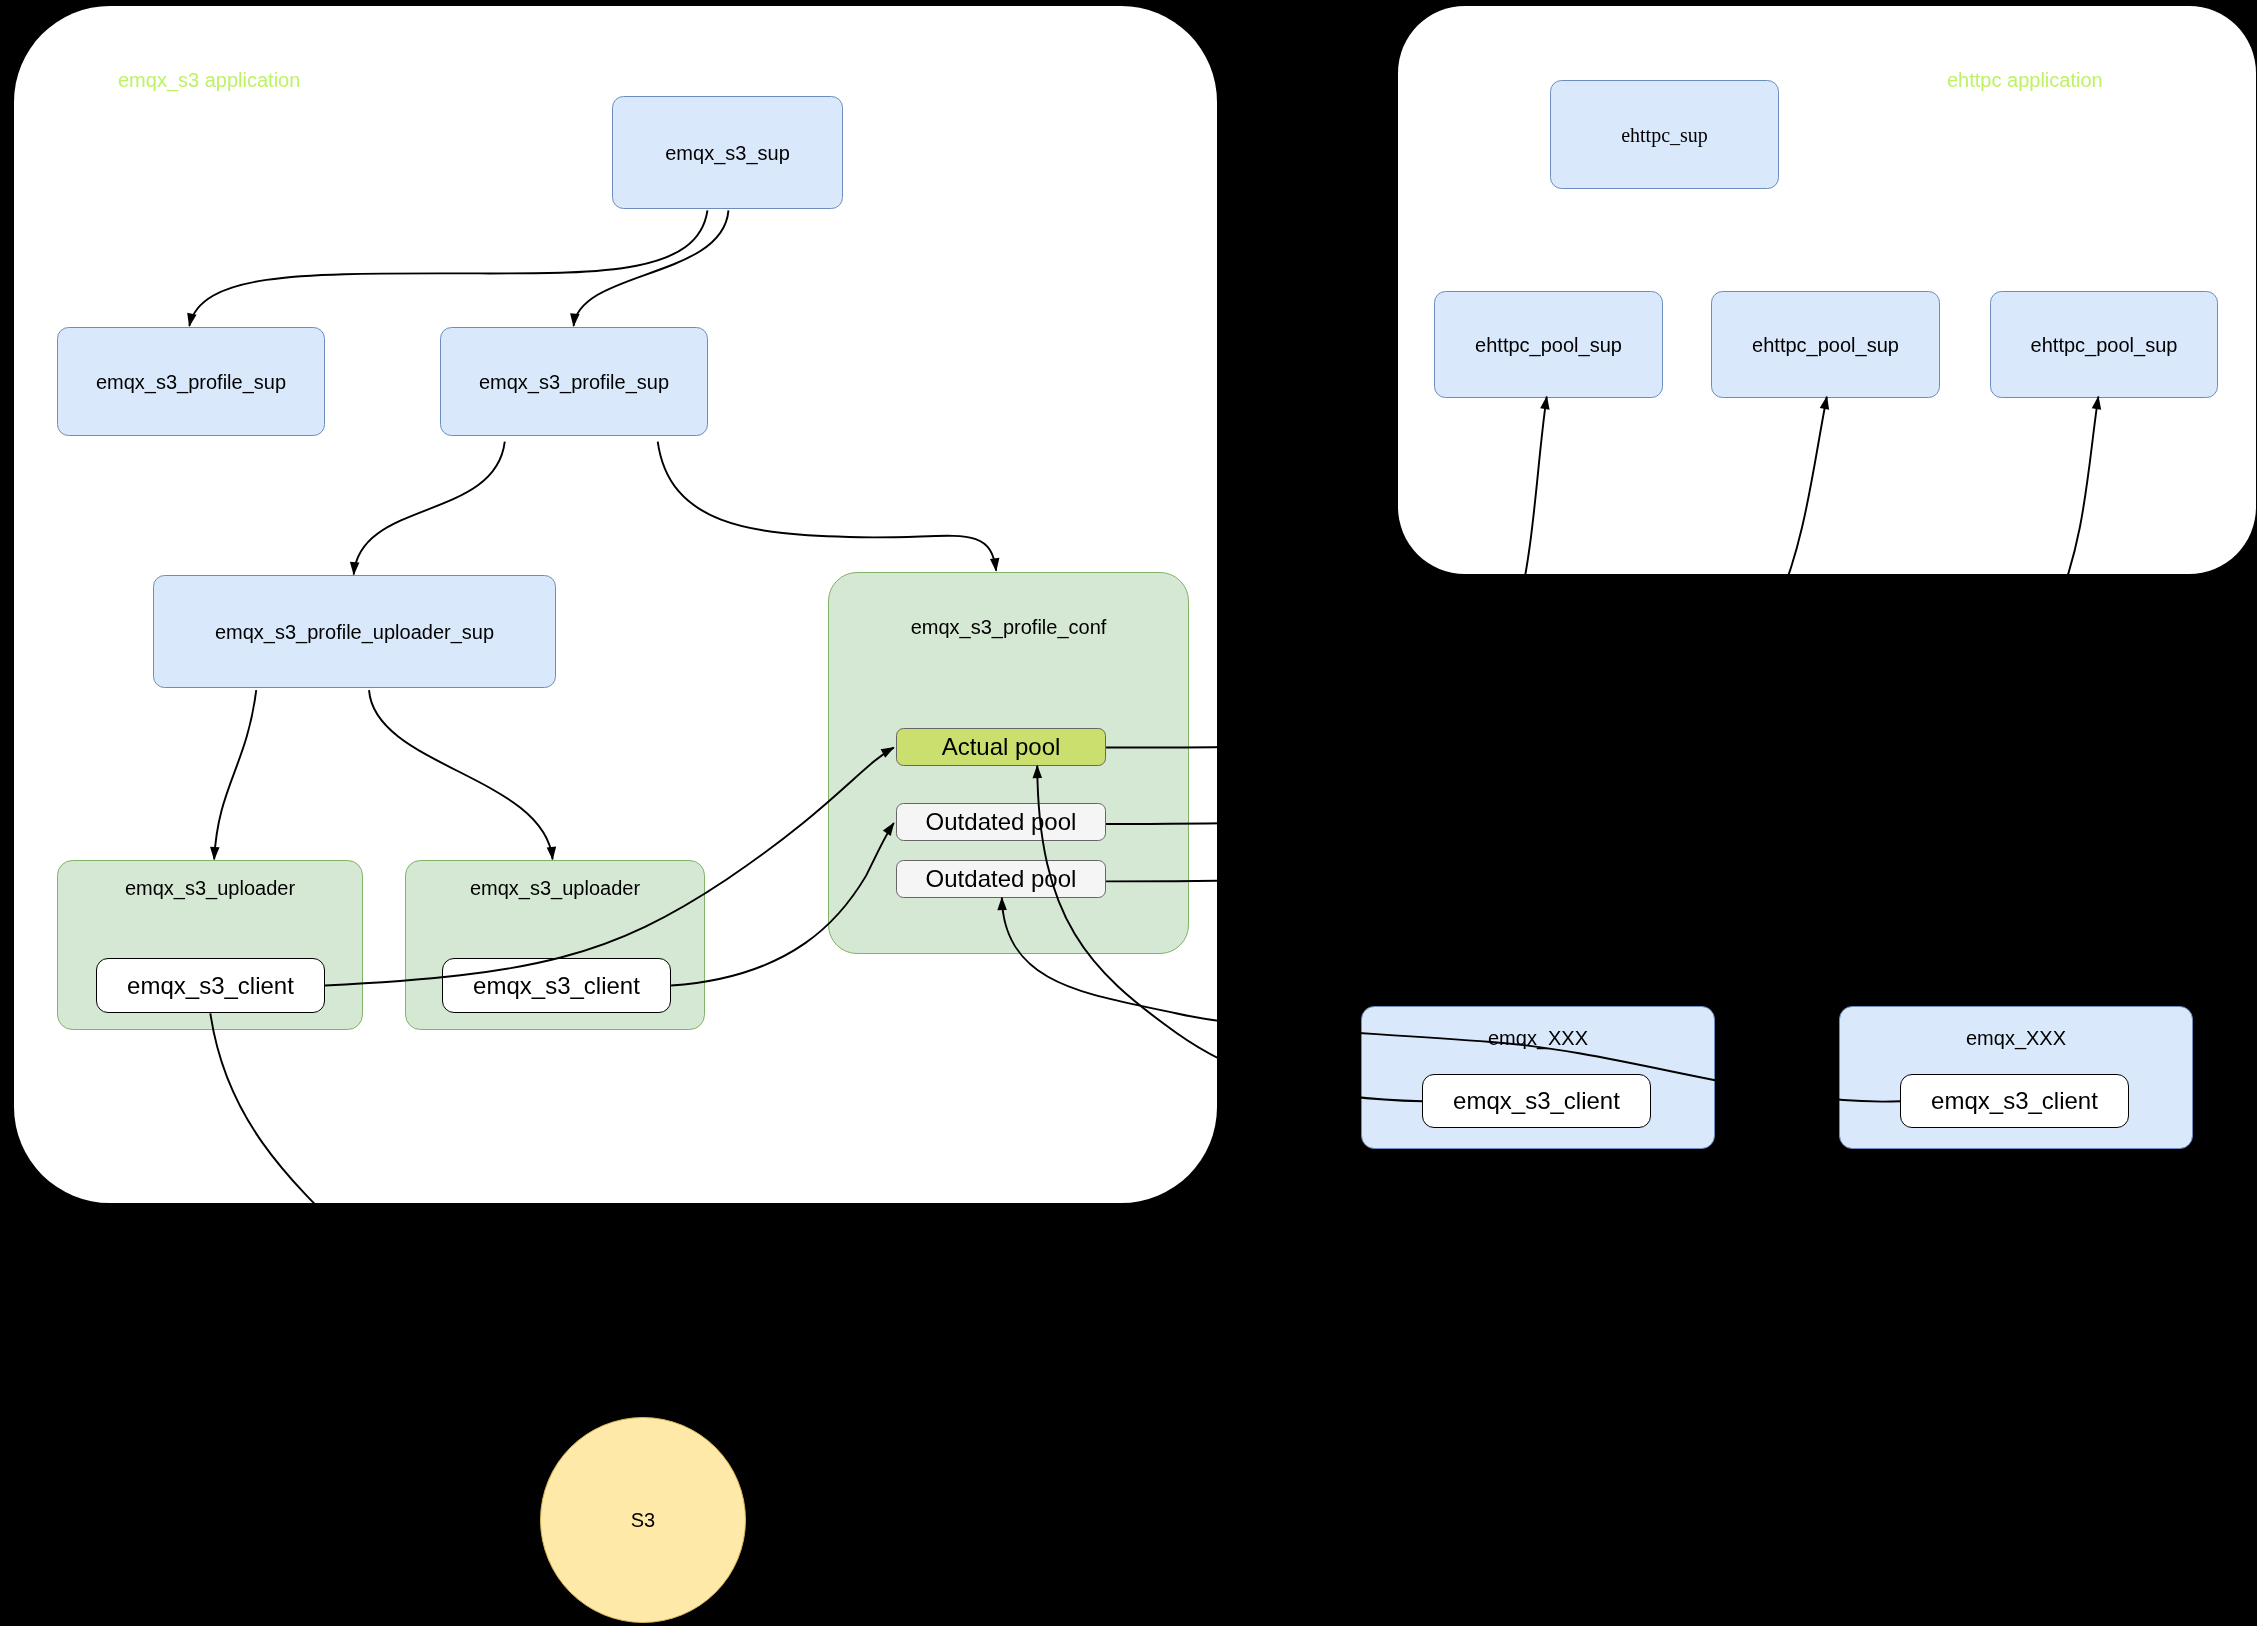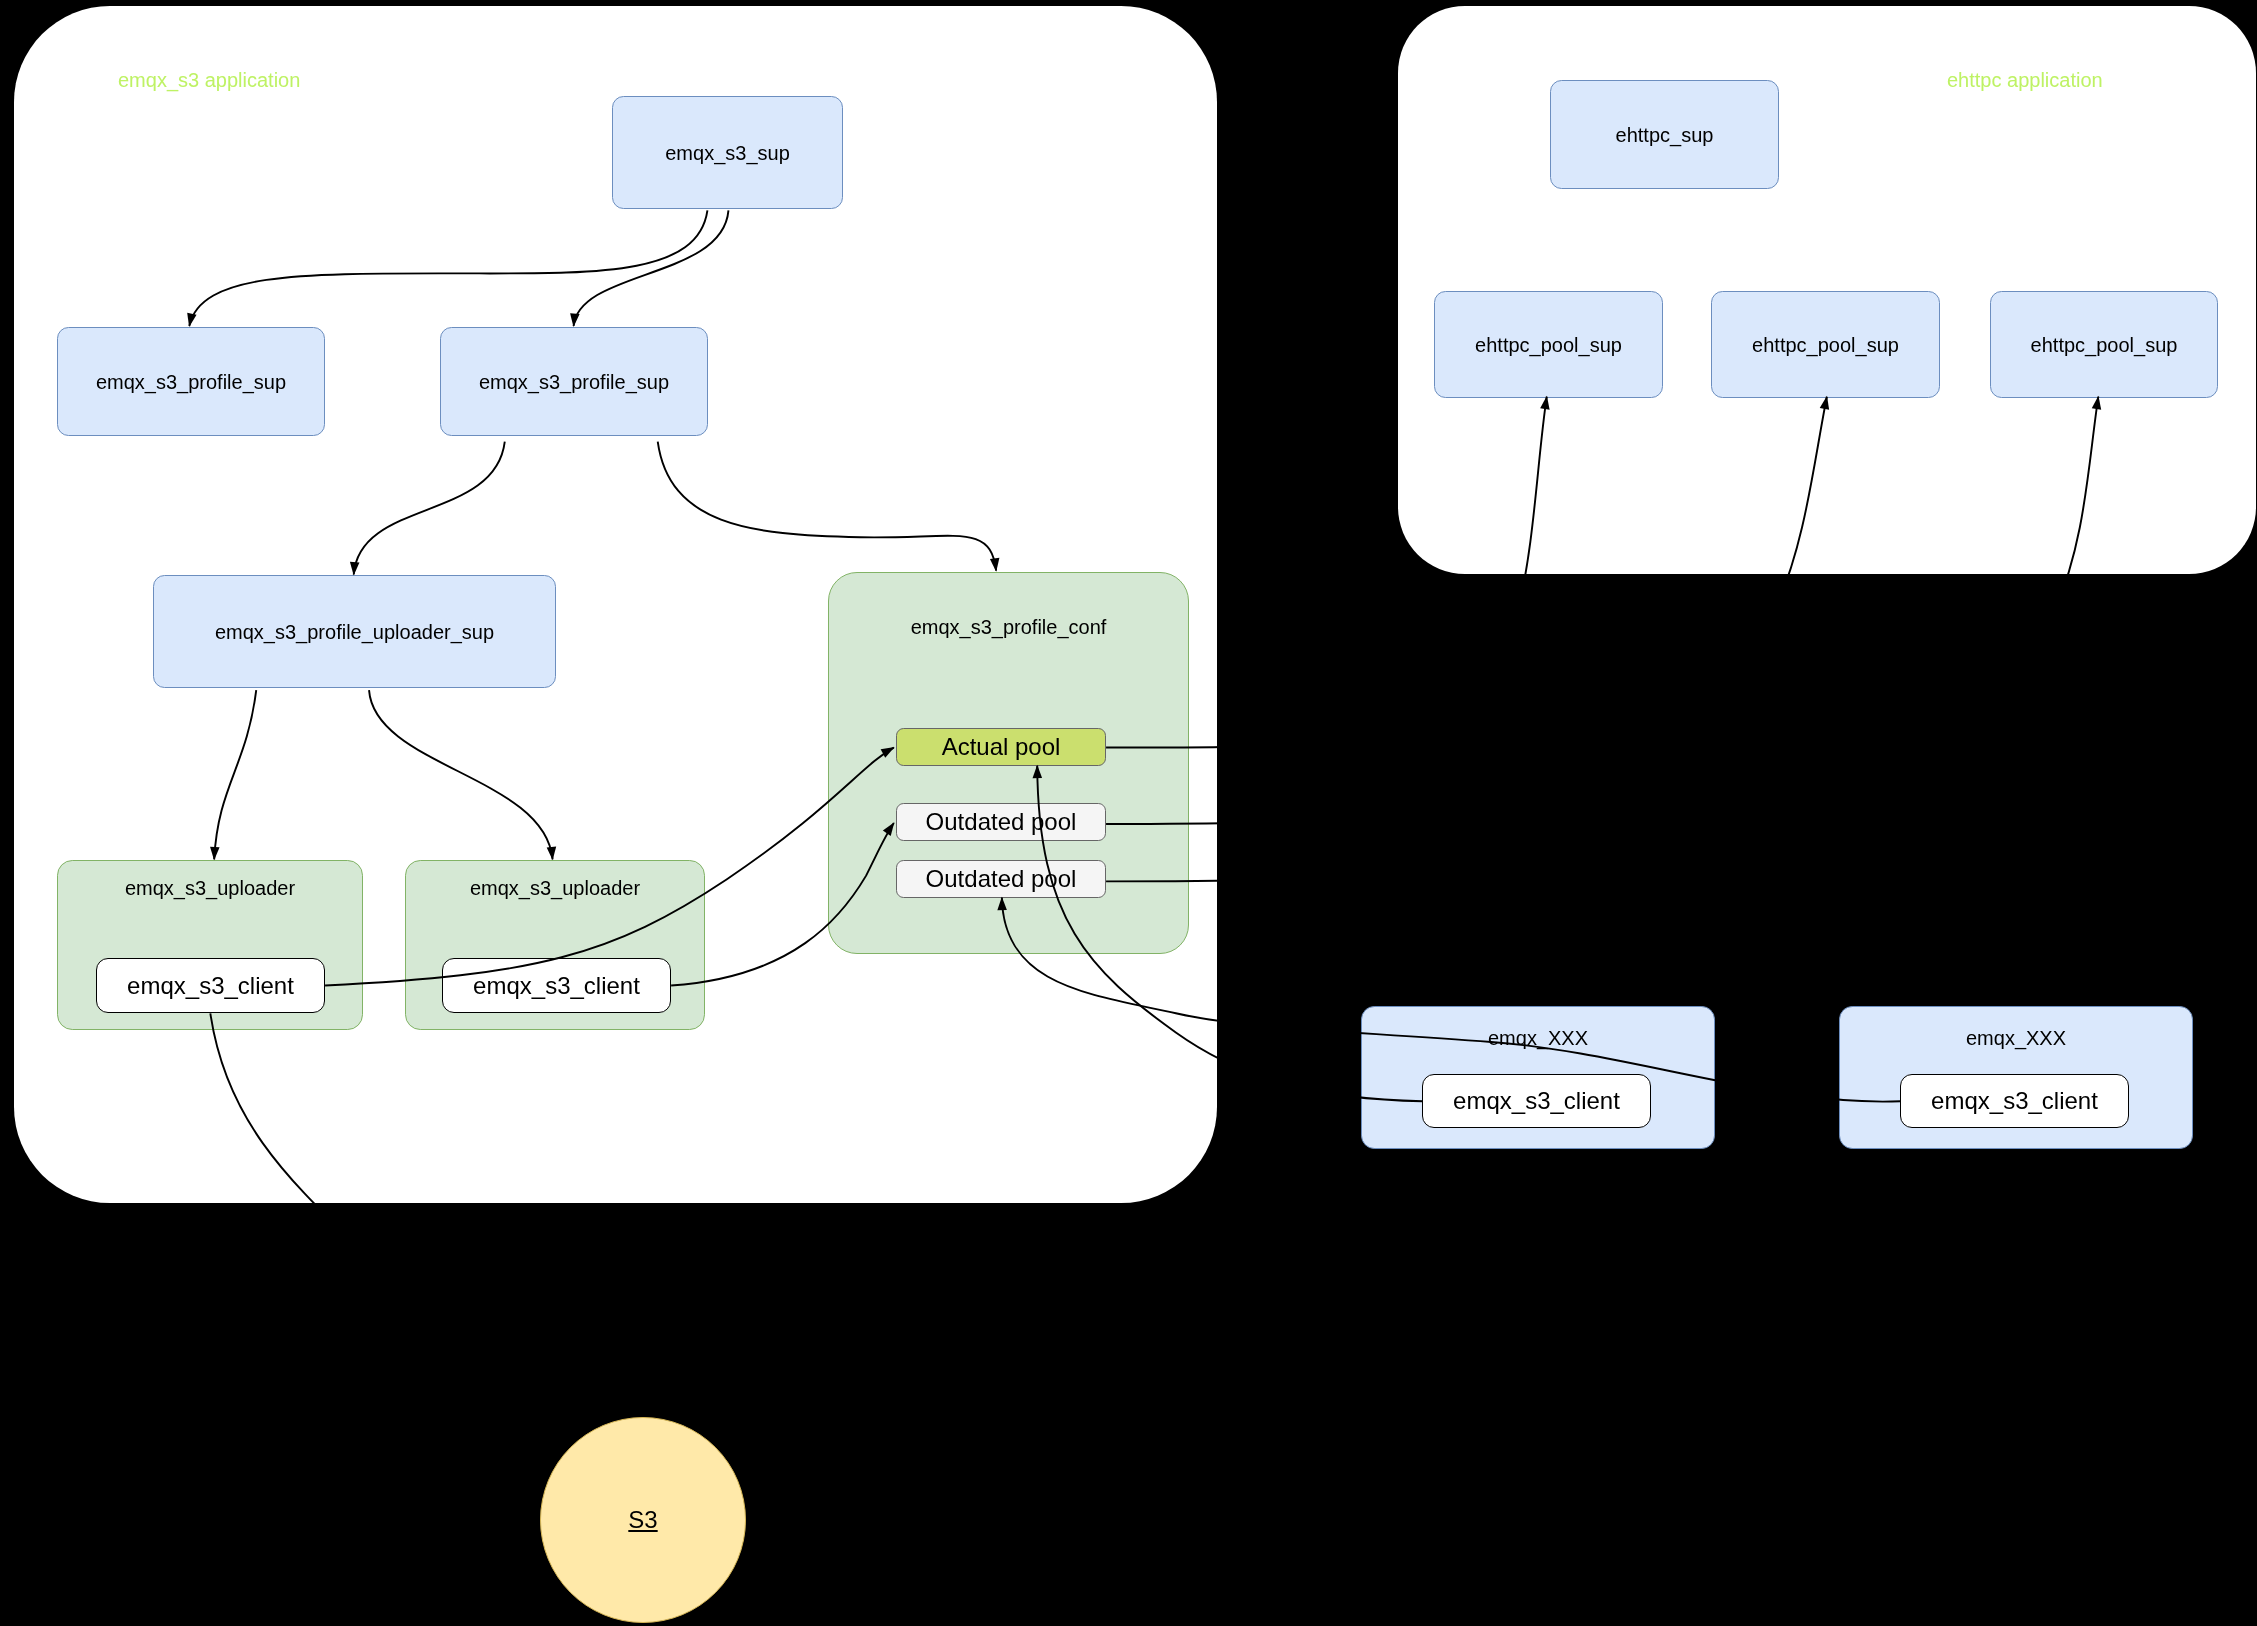--- a/index.html
+++ b/index.html
@@ -25,21 +25,21 @@
   .xxx{background:var(--blue-fill);border:1.4px solid var(--blue-border);
         border-radius:13.4px;align-items:flex-start;padding-top:19px;}
   .pool{position:absolute;display:flex;align-items:center;justify-content:center;
         font-size:24px;border:1.4px solid var(--pool-border);border-radius:7.6px;z-index:5;}
   .pool.actual{background:var(--actual-pool-fill);}
   .pool.outdated{background:var(--outdated-pool-fill);}
   .client{position:absolute;display:flex;align-items:center;justify-content:center;font-size:24px;
         background:var(--client-fill);border:1.4px solid var(--client-border);border-radius:12px;z-index:6;text-align:center;}
   .circle{position:absolute;border-radius:50%;background:var(--s3-fill);
         border:1.4px solid var(--s3-border);display:flex;align-items:center;justify-content:center;
-        font-size:24px;z-index:4;text-decoration:underline;}
+        font-size:20px;z-index:4;}
   .edges{position:absolute;left:0;top:0;width:2258px;height:1627px;pointer-events:none;z-index:20;}
 </style>
 </head>
 <body>
 
 <div class="canvas">
 
   <div class="container" style="left:14.3px;top:5.7px;width:1203px;height:1197px;border-radius:96px;"></div>
   <div class="container" style="left:1398px;top:5.7px;width:858px;height:568px;border-radius:67px;"></div>
 
@@ -55,21 +55,21 @@
   <div class="pool actual" style="left:896px;top:728px;width:210px;height:38px;">Actual pool</div>
   <div class="pool outdated" style="left:896px;top:803px;width:210px;height:38px;">Outdated pool</div>
   <div class="pool outdated" style="left:896px;top:860px;width:210px;height:38px;">Outdated pool</div>
 
   <div class="node green-group" style="left:57px;top:860px;width:306px;height:170px;">emqx_s3_uploader</div>
   <div class="client" style="left:96px;top:958px;width:229px;height:55px;">emqx_s3_client</div>
 
   <div class="node green-group" style="left:405px;top:860px;width:300px;height:170px;">emqx_s3_uploader</div>
   <div class="client" style="left:442px;top:958px;width:229px;height:55px;">emqx_s3_client</div>
 
-  <div class="node blue" style="left:1550px;top:80px;width:229px;height:109px;">ehttpc_sup</div>
+  <div class="node blue" style="left:1550px;top:80px;width:229px;height:109px;font-family:Liberation Serif, serif;">ehttpc_sup</div>
   <div class="node blue" style="left:1434px;top:291px;width:229px;height:107px;">ehttpc_pool_sup</div>
   <div class="node blue" style="left:1711px;top:291px;width:229px;height:107px;">ehttpc_pool_sup</div>
   <div class="node blue" style="left:1990px;top:291px;width:228px;height:107px;">ehttpc_pool_sup</div>
 
   <div class="node xxx" style="left:1361px;top:1006px;width:354px;height:143px;">emqx_XXX</div>
   <div class="client" style="left:1422px;top:1074px;width:229px;height:54px;">emqx_s3_client</div>
 
   <div class="node xxx" style="left:1839px;top:1006px;width:354px;height:143px;">emqx_XXX</div>
   <div class="client" style="left:1900px;top:1074px;width:229px;height:54px;">emqx_s3_client</div>
 

